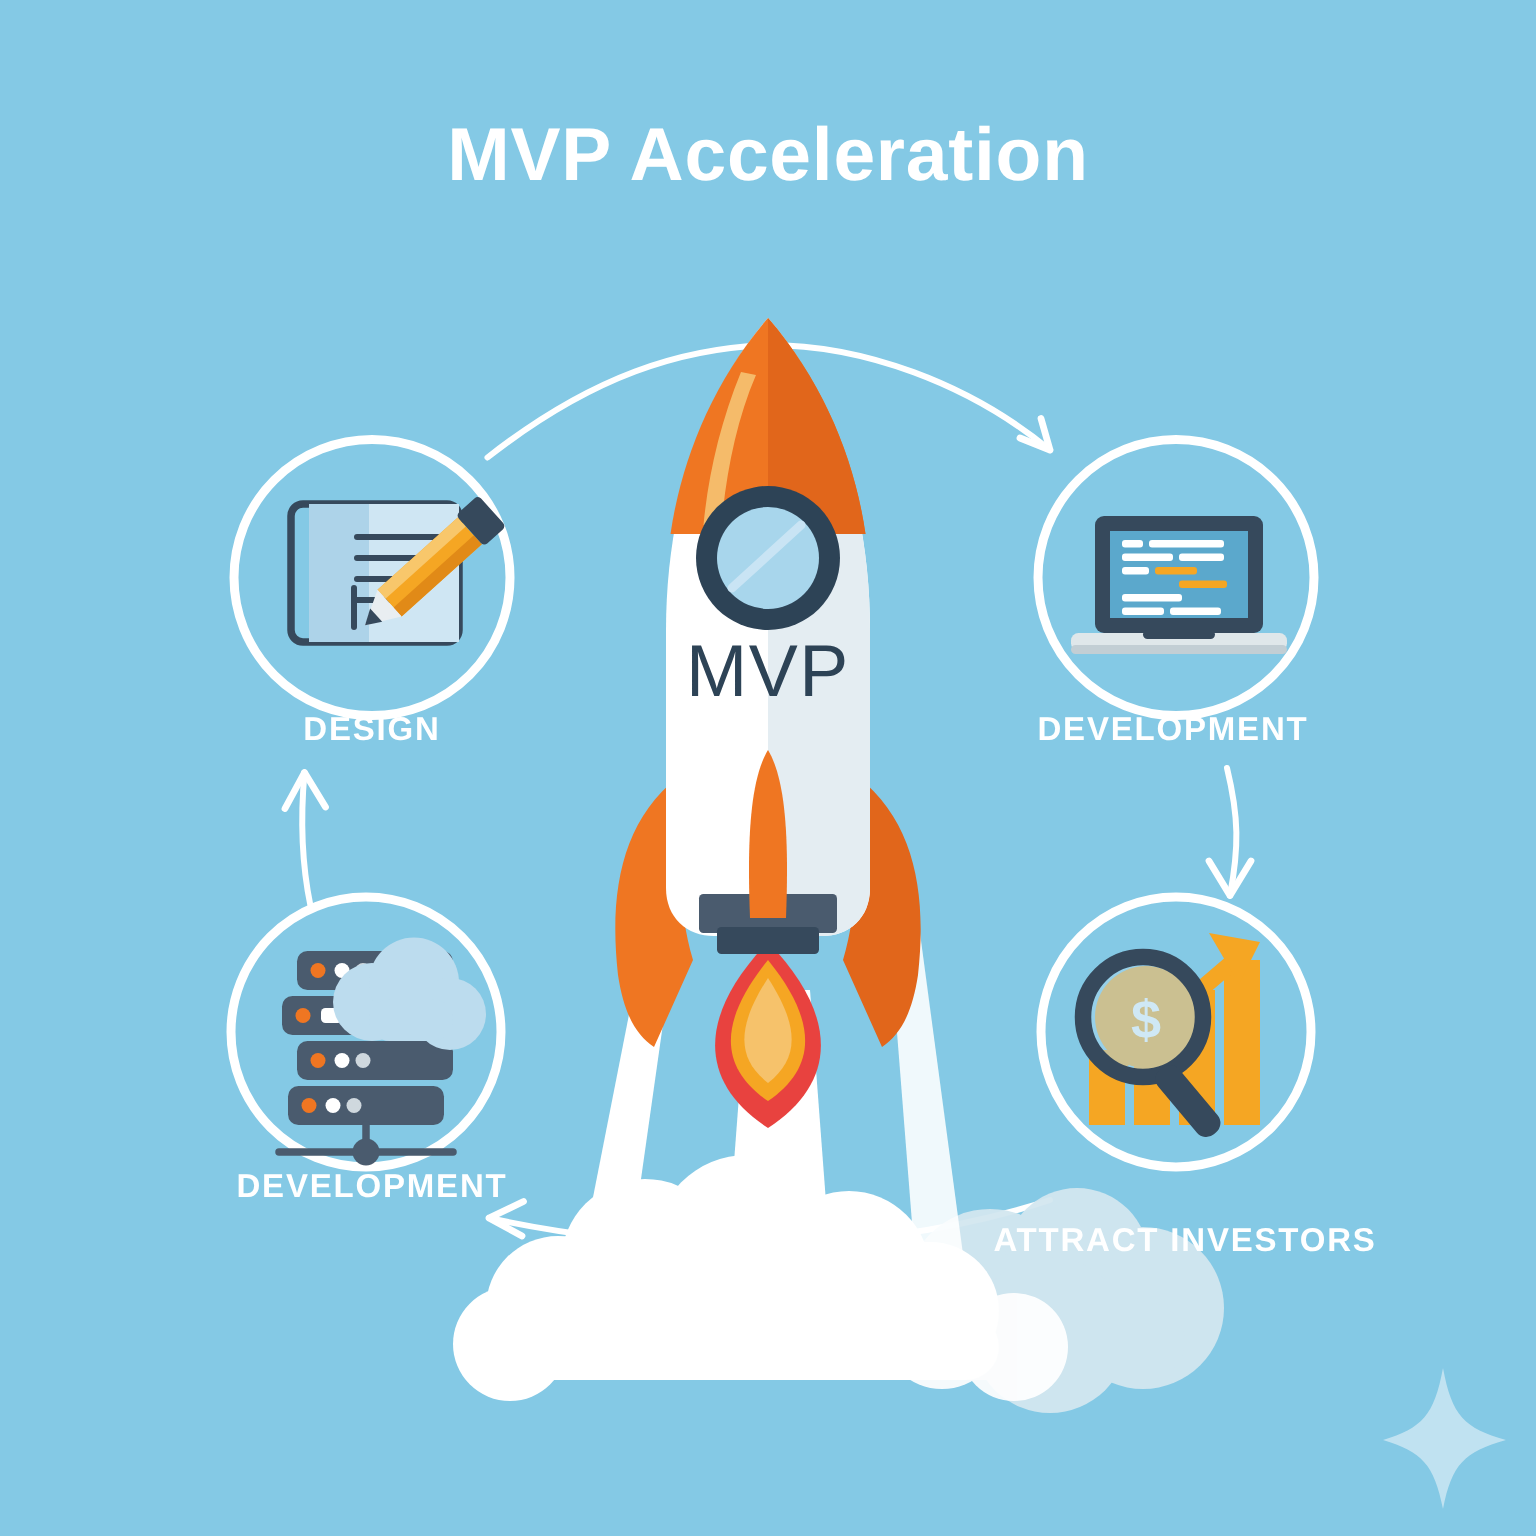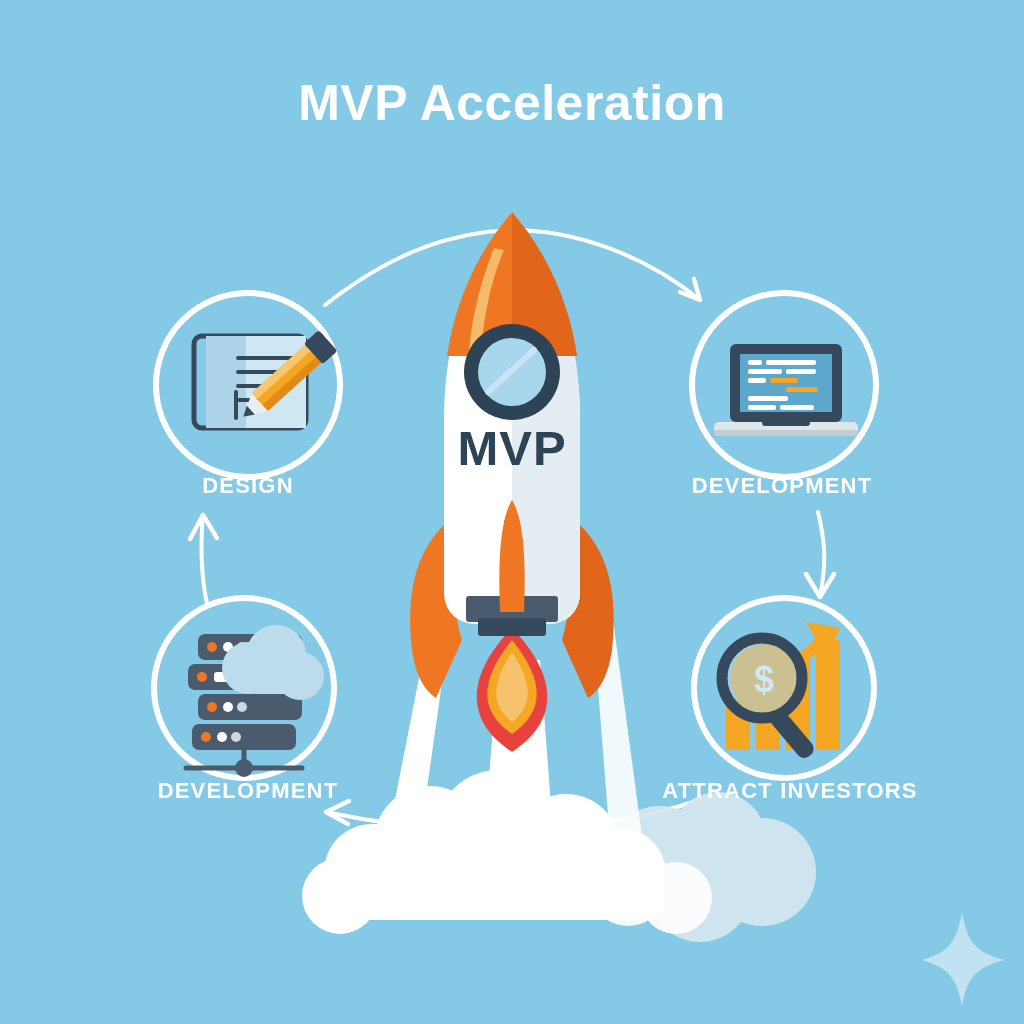--- a/index.html
+++ b/index.html
@@ -41,29 +41,29 @@
     text-align: center;
     font-size: 22px;
     font-weight: bold;
     color: #ffffff;
     letter-spacing: 1.2px;
     white-space: nowrap;
   }
   .lbl-design      { left:  98px; top: 473px; width: 300px; }
   .lbl-development { left: 632px; top: 473px; width: 300px; }
   .lbl-deployment  { left:  98px; top: 778px; width: 300px; }
-  .lbl-investors   { left: 640px; top: 778px; width: 300px; }
+  .lbl-investors   { left: 640px; top: 814px; width: 300px; }
   .rocket-word {
     position: absolute;
     left: 412px;
     top: 420px;
     width: 200px;
     text-align: center;
     font-size: 49px;
-    font-weight: bold;
+    font-weight: normal;
     color: #2d4356;
     letter-spacing: 1px;
   }
 </style>
 </head>
 <body>
 
 <div id="poster">
 
   <svg class="layer" viewBox="0 0 1024 1024">

